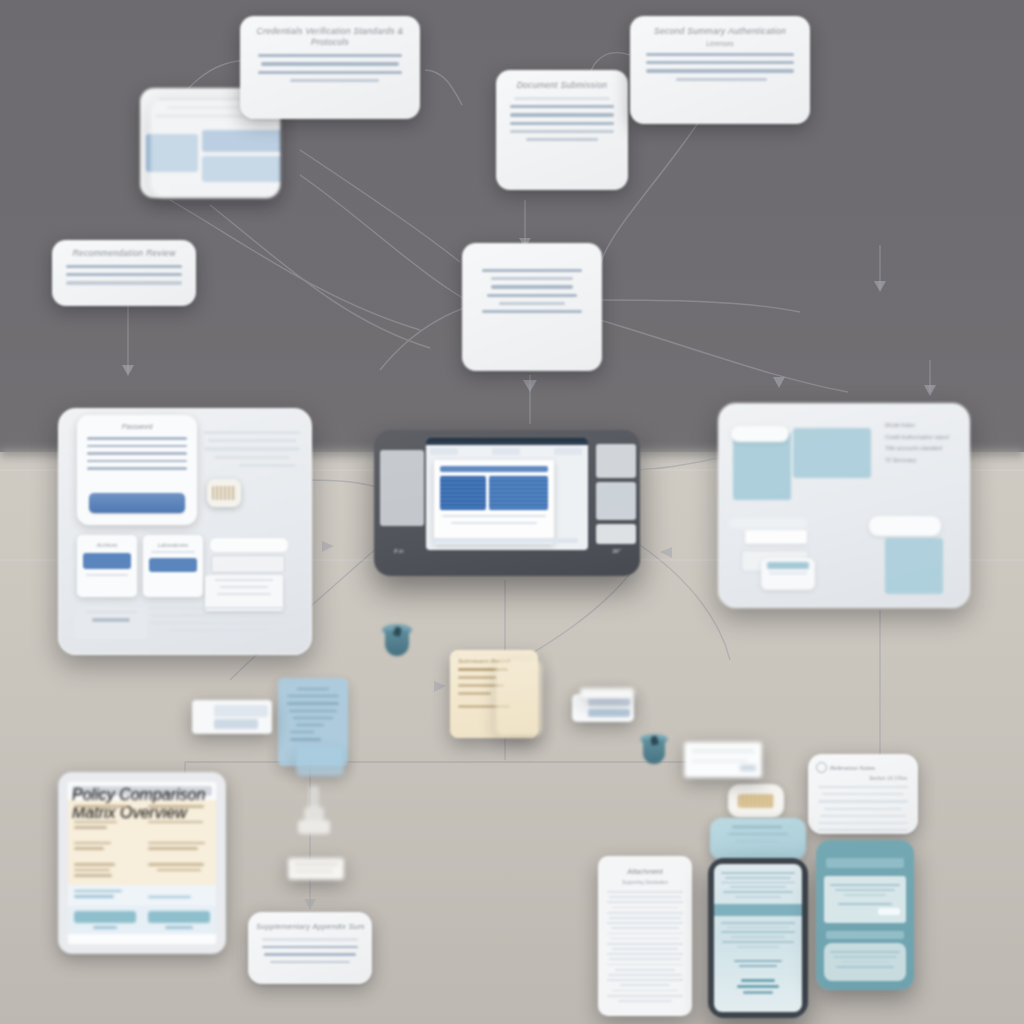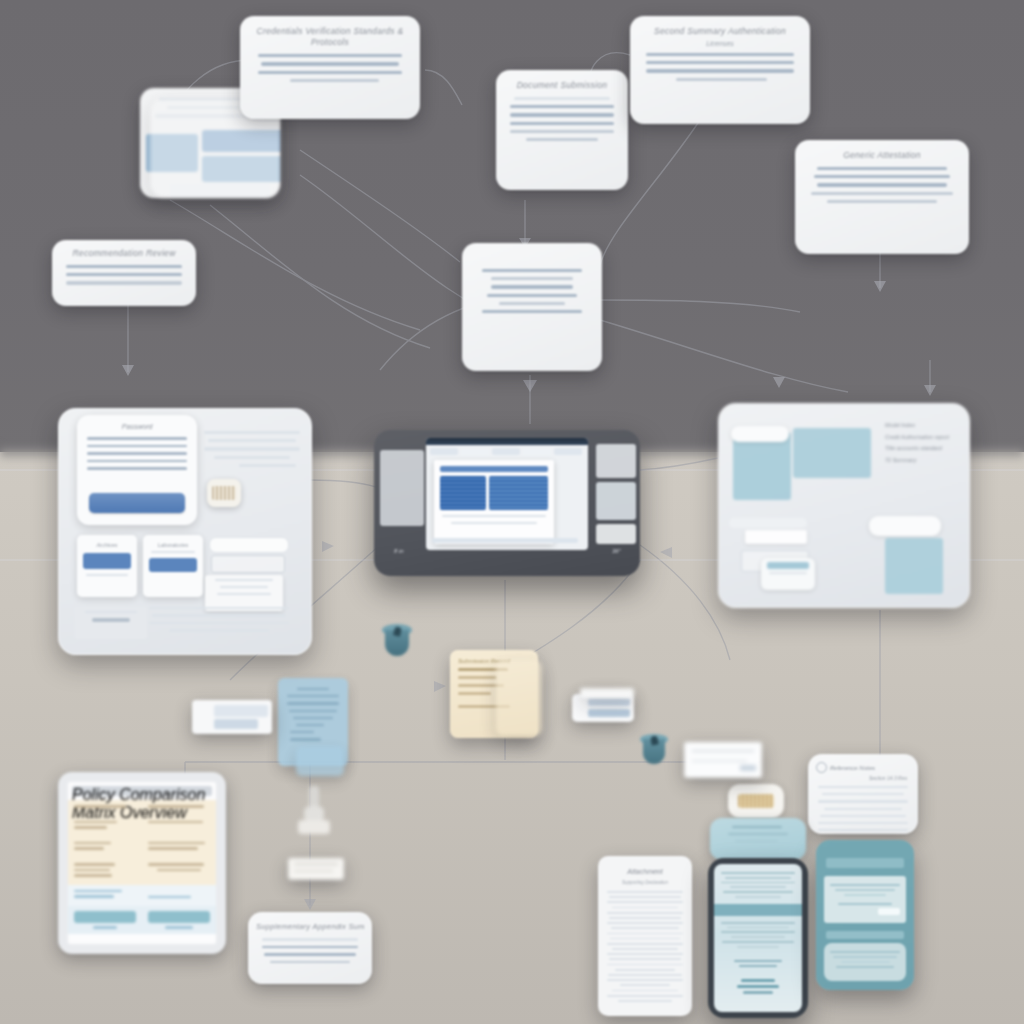--- a/index.html
+++ b/index.html
@@ -184,30 +184,20 @@
     <div class="ttl">Second Summary Authentication</div>
     <div style="text-align:center;font-size:7px;color:#9aa1aa;margin-top:-3px;margin-bottom:6px;">Licenses</div>
     <div style="padding:0 16px;">
       <div class="ln d" style="width:100%;"></div>
       <div class="ln d" style="width:100%;"></div>
       <div class="ln d" style="width:100%;"></div>
       <div class="ln" style="width:62%;margin-left:20%;"></div>
     </div>
   </div>
 
-  <div class="card lite blur1" style="left:795px;top:140px;width:174px;height:114px;">
-    <div class="ttl">Generic Attestation</div>
-    <div style="padding:0 16px;">
-      <div class="ln d" style="width:92%;"></div>
-      <div class="ln d" style="width:96%;"></div>
-      <div class="ln d" style="width:92%;"></div>
-      <div class="ln" style="width:100%;"></div>
-      <div class="ln" style="width:78%;"></div>
-    </div>
-  </div>
 
 
   <div class="card lite blur1" style="left:52px;top:240px;width:144px;height:66px;">
     <div class="ttl" style="margin-top:8px;">Recommendation Review</div>
     <div style="padding:0 14px;">
       <div class="ln d" style="width:100%;"></div>
       <div class="ln d" style="width:100%;"></div>
       <div class="ln" style="width:100%;"></div>
     </div>
   </div>

